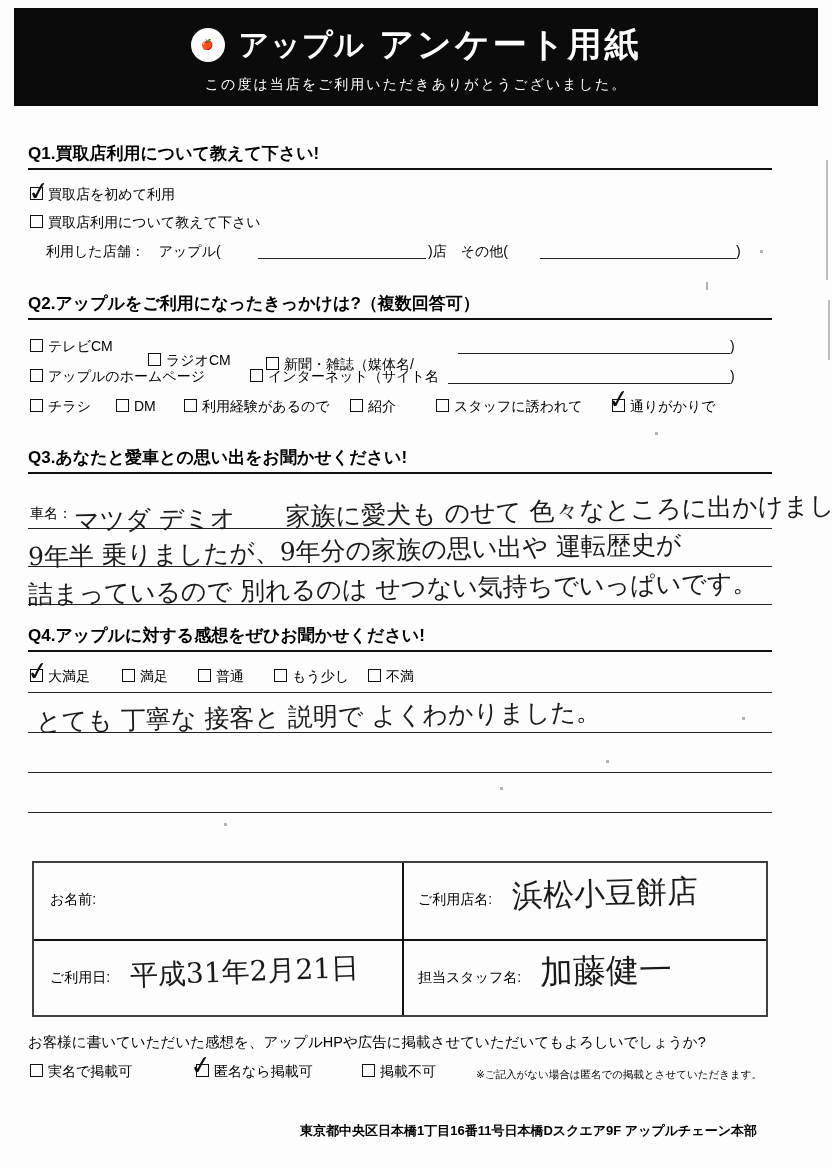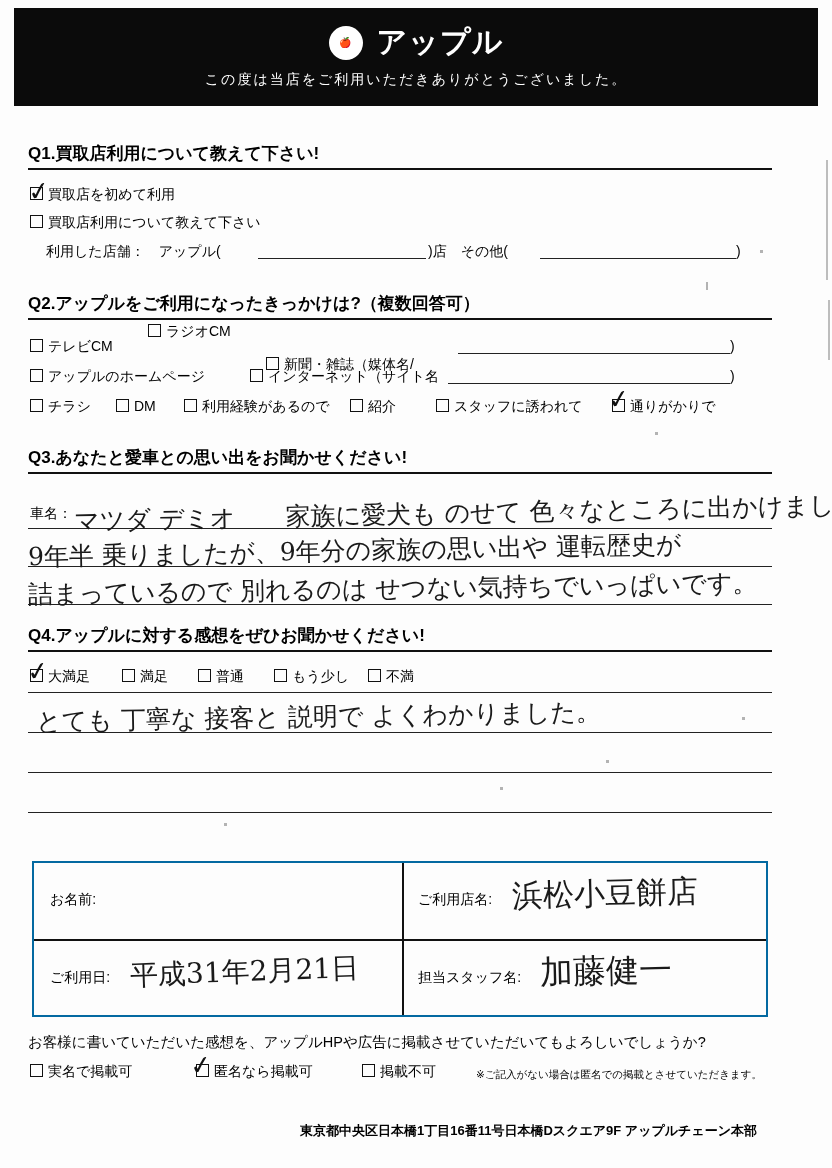--- a/index.html
+++ b/index.html
@@ -127,21 +127,21 @@
   .hand-lg { font-size: 25px; }
   .hand-md { font-size: 22px; }
 
   
   .tbl {
     position: absolute;
     left: 32px;
     top: 861px;
     width: 736px;
     height: 156px;
-    border: 2px solid #0369a1;
+    border: 2px solid #404040;
     box-sizing: border-box;
   }
   .tbl-vline {
     position: absolute;
     left: 368px;
     top: 0;
     width: 2px;
     height: 152px;
     background: #111;
   }
@@ -205,20 +205,21 @@
   <div class="speck" style="left:706px; top:282px; width:2px; height:8px;"></div>
   <div class="speck" style="left:500px; top:787px; width:3px; height:3px;"></div>
   <div class="speck" style="left:606px; top:760px; width:3px; height:3px;"></div>
   <div class="speck" style="left:224px; top:823px; width:3px; height:3px;"></div>
   <div class="speck" style="left:742px; top:717px; width:3px; height:3px;"></div>
 
   <div class="banner">
     <div class="banner-row">
       <div class="logo-mark">🍎</div>
       <div class="logo-text">アップル</div>
+      <div class="banner-title">アンケート用紙</div>
     </div>
     <div class="banner-sub">この度は当店をご利用いただきありがとうございました。</div>
   </div>
 
   <div class="q-title" style="left:28px; top:142px;">Q1.買取店利用について教えて下さい!</div>
   <div class="q-rule" style="left:28px; top:168px; width:744px;"></div>
 
   <div class="opt" style="left:30px; top:186px;">
     <span class="box"></span><span>買取店を初めて利用</span>
   </div>
@@ -233,21 +234,21 @@
   <div class="txt" style="left:428px; top:243px;text-align:center;">)店　その他(</div>
   <div class="line" style="left:540px; top:258px; width:196px;"></div>
   <div class="txt" style="left:736px; top:243px;">)</div>
 
   <div class="q-title" style="left:28px; top:292px;">Q2.アップルをご利用になったきっかけは?（複数回答可）</div>
   <div class="q-rule" style="left:28px; top:318px; width:744px;"></div>
 
   <div class="opt" style="left:30px; top:338px;">
     <span class="box"></span><span>テレビCM</span>
   </div>
-  <div class="opt" style="left:148px; top:323px;">
+  <div class="opt" style="left:148px; top:352px;">
     <span class="box"></span><span>ラジオCM</span>
   </div>
   <div class="opt" style="left:266px; top:356px;">
     <span class="box"></span><span>新聞・雑誌（媒体名/</span>
   </div>
   <div class="line" style="left:458px; top:353px; width:272px;"></div>
   <div class="txt" style="left:730px; top:338px;">)</div>
 
   <div class="opt" style="left:30px; top:368px;">
     <span class="box"></span><span>アップルのホームページ</span>

